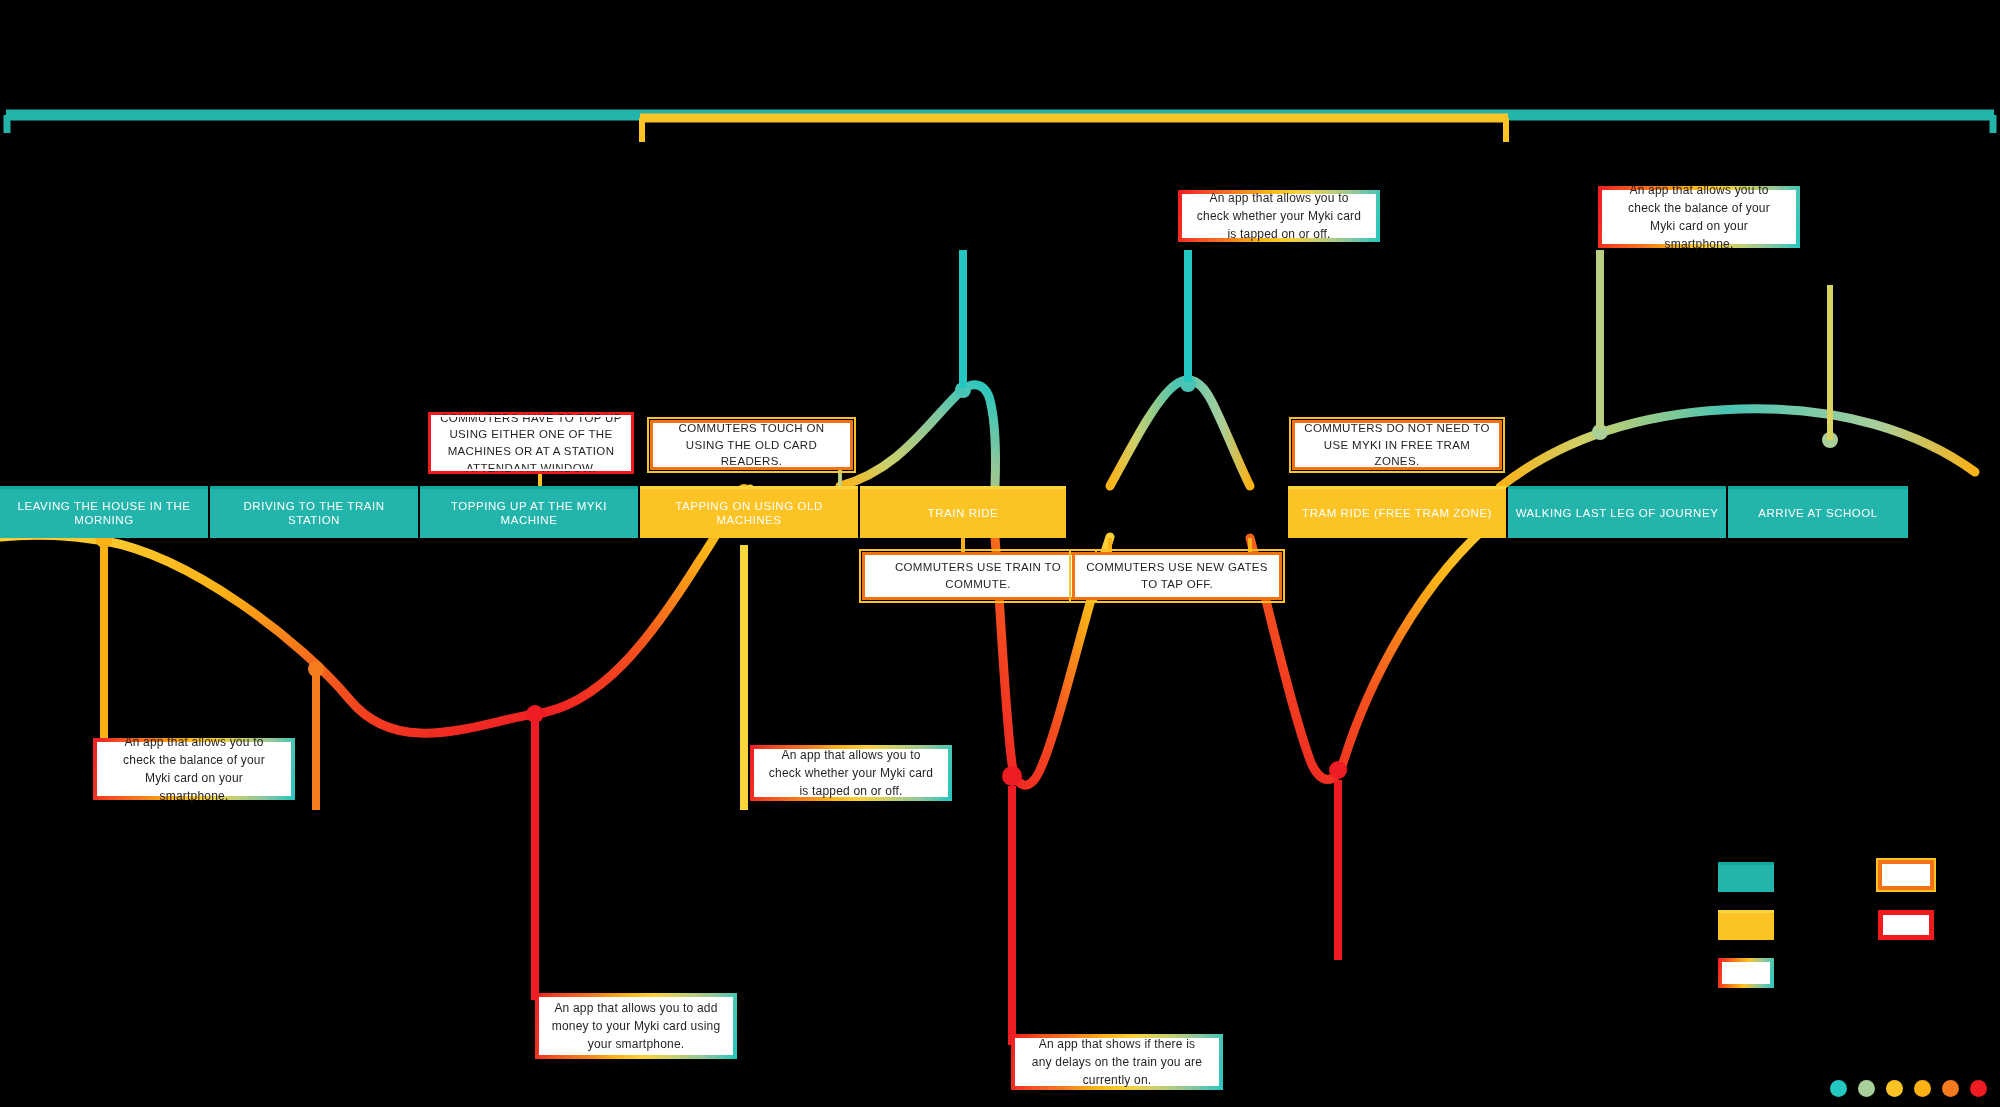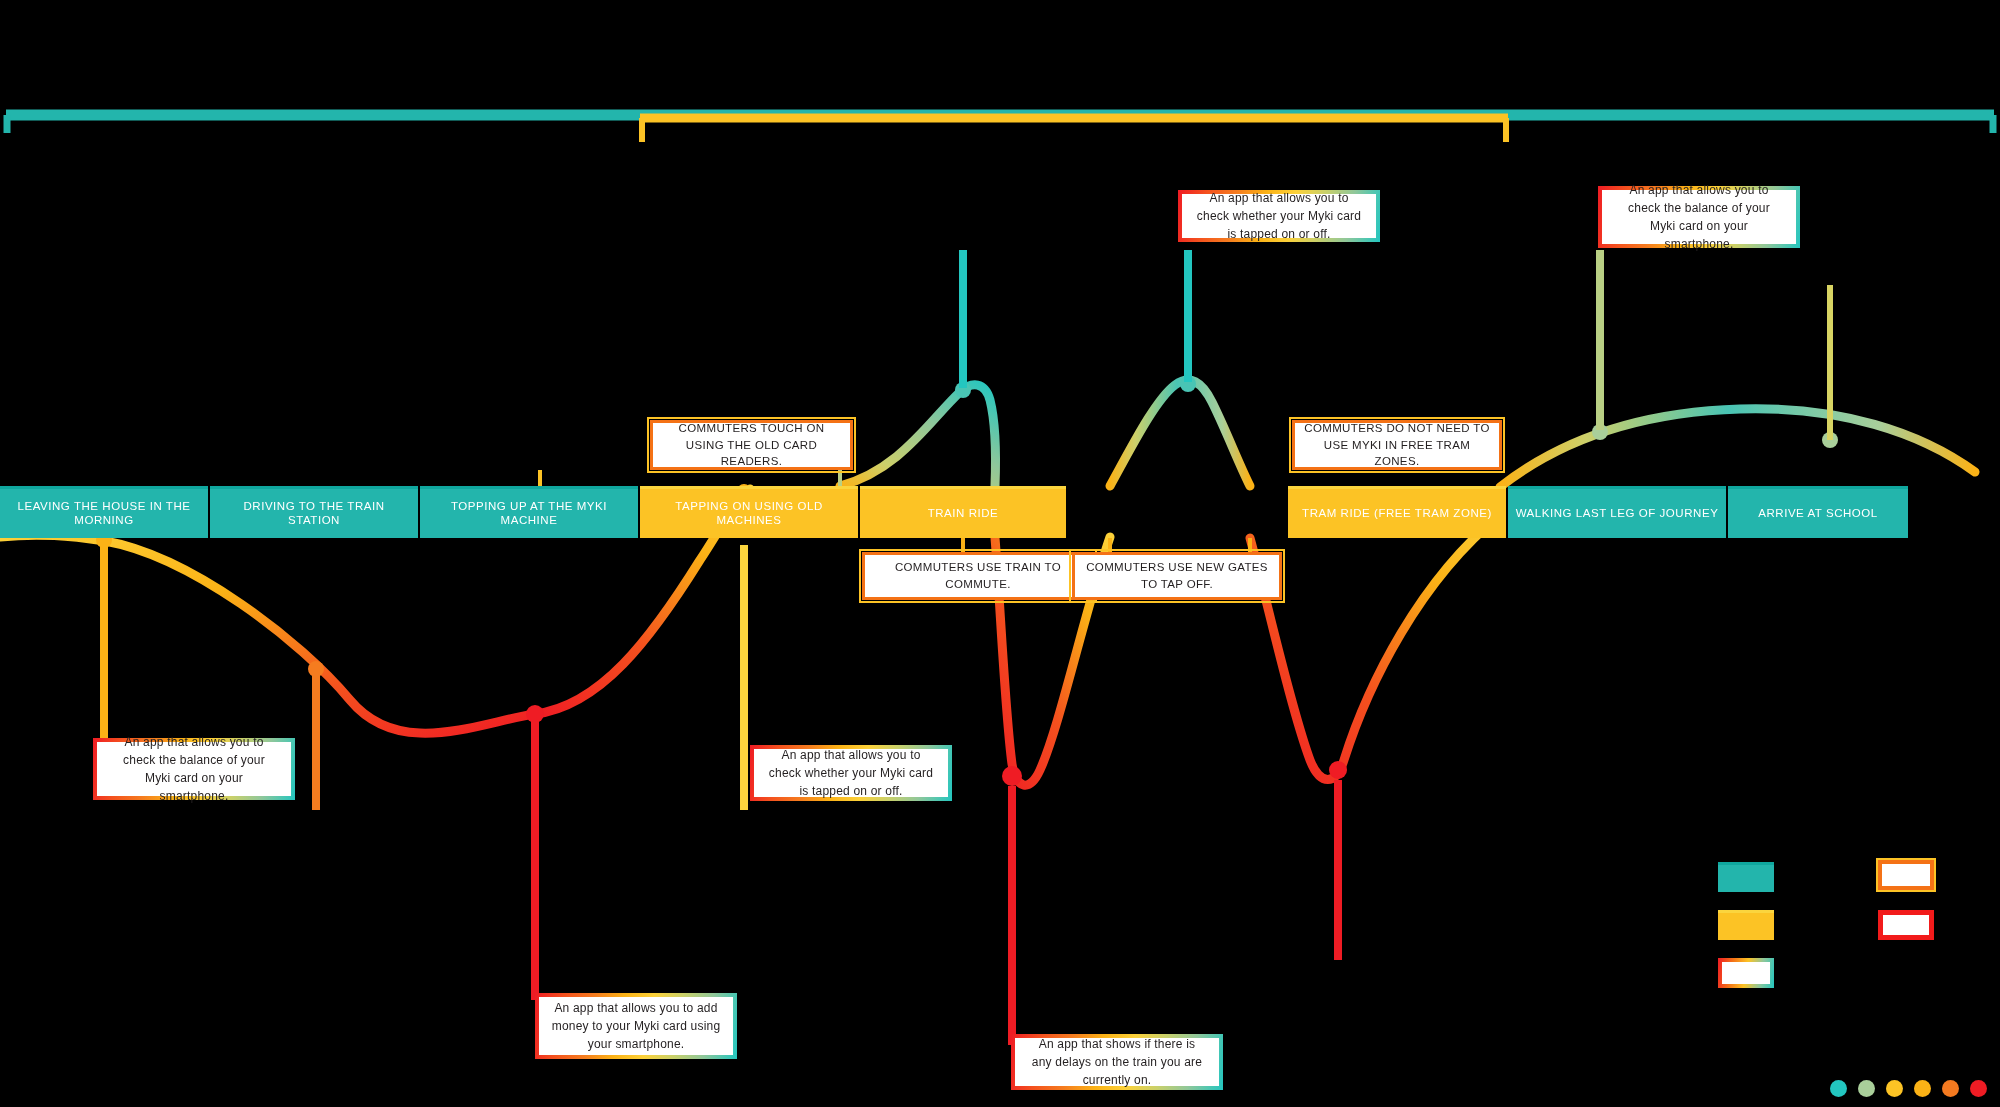--- a/index.html
+++ b/index.html
@@ -199,20 +199,23 @@
   <div class="stage yellow" style="left:1288px; width:218px;">
       <span>TRAM RIDE (FREE TRAM ZONE)</span>
     </div>
   <div class="stage teal" style="left:1508px; width:218px;">
       <span>WALKING LAST LEG OF JOURNEY</span>
     </div>
   <div class="stage teal" style="left:1728px; width:180px;">
       <span>ARRIVE AT SCHOOL</span>
     </div>
 
+  <div class="note red" style="left:428px;  top:412px; width:206px; height:62px;">
+    <span>COMMUTERS HAVE TO TOP UP USING EITHER ONE OF THE MACHINES OR AT A STATION ATTENDANT WINDOW.</span>
+  </div>
 
   <div class="note orange" style="left:650px;  top:420px; width:203px; height:50px;">
     <span>COMMUTERS TOUCH ON USING THE OLD CARD READERS.</span>
   </div>
 
   <div class="note orange" style="left:1292px; top:420px; width:210px; height:50px;">
     <span>COMMUTERS DO NOT NEED TO USE MYKI IN FREE TRAM ZONES.</span>
   </div>
 
   <div class="note orange" style="left:862px;  top:552px; width:232px; height:48px;">

